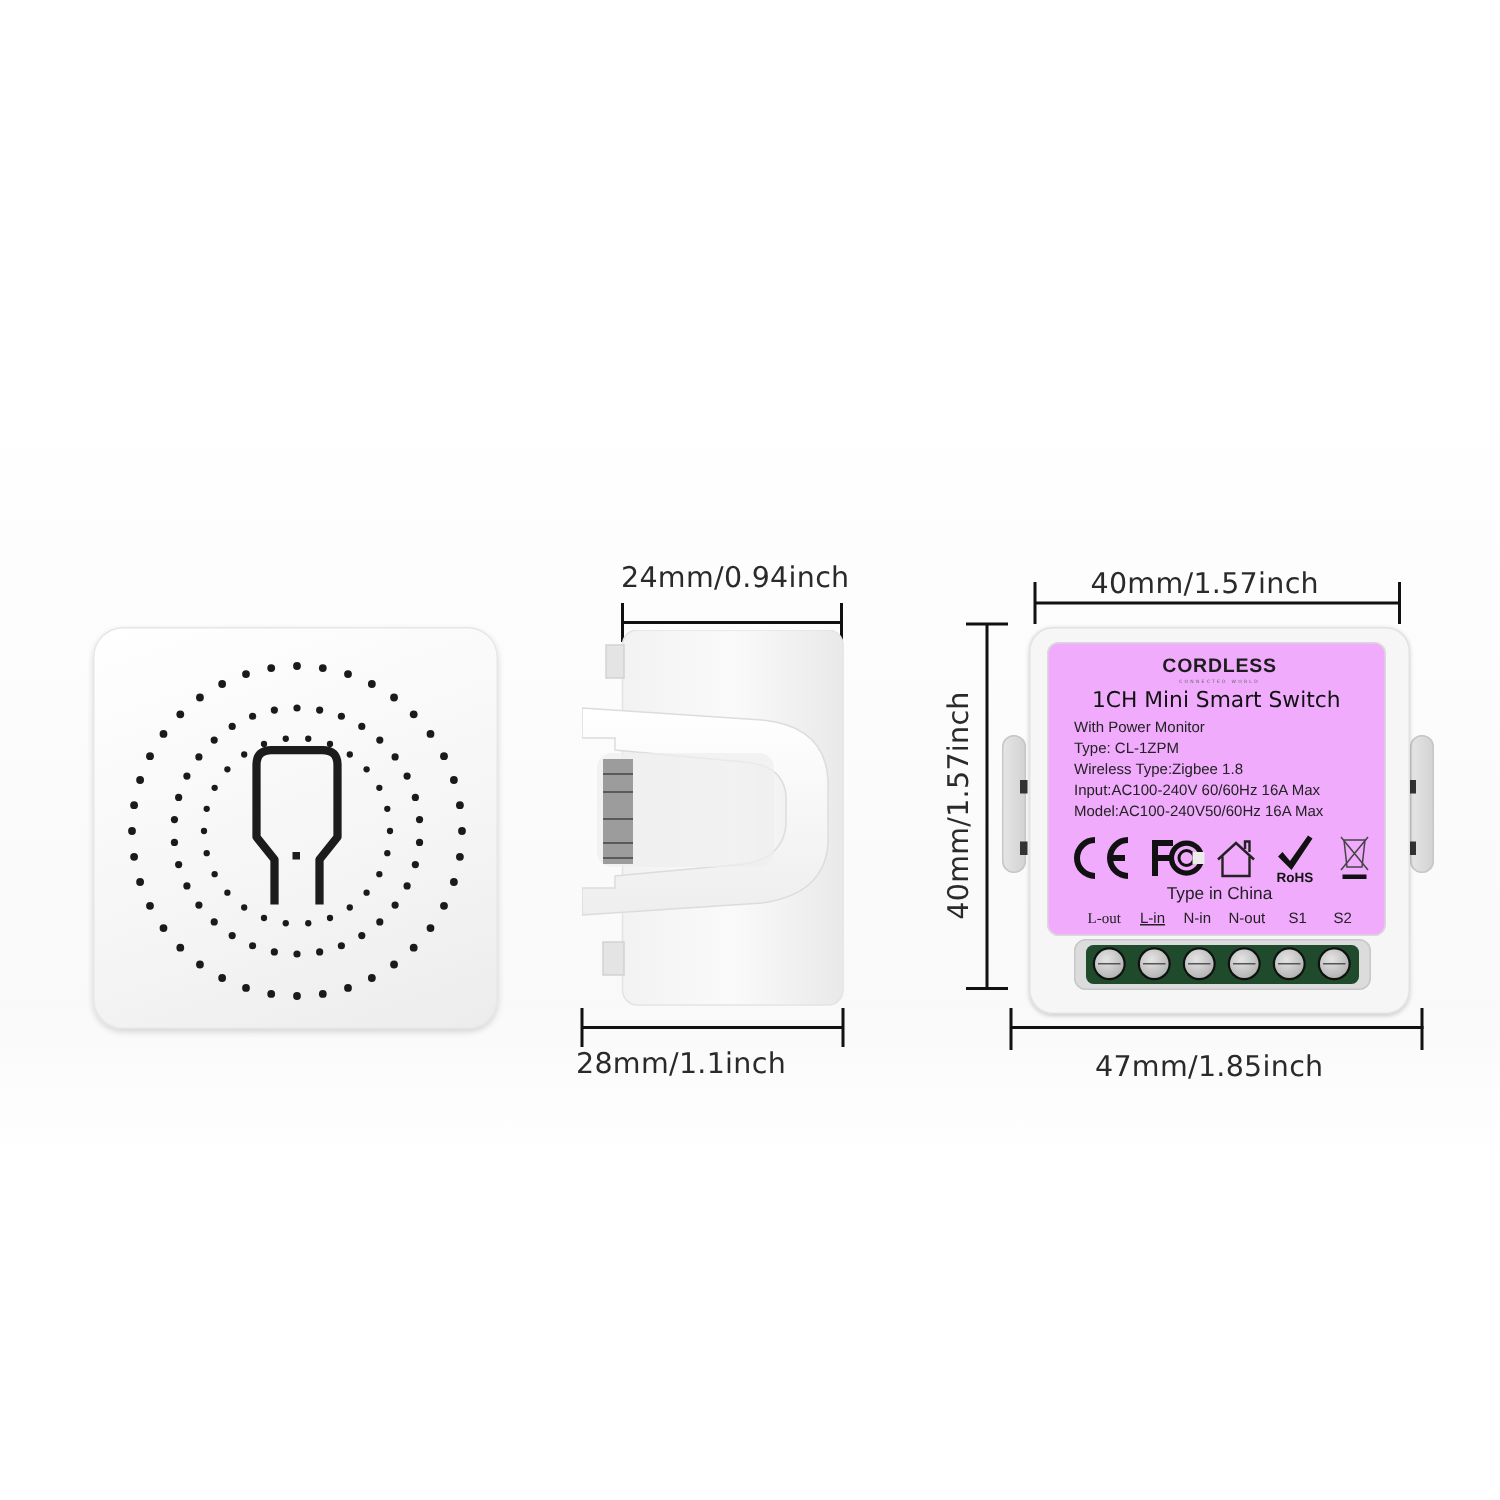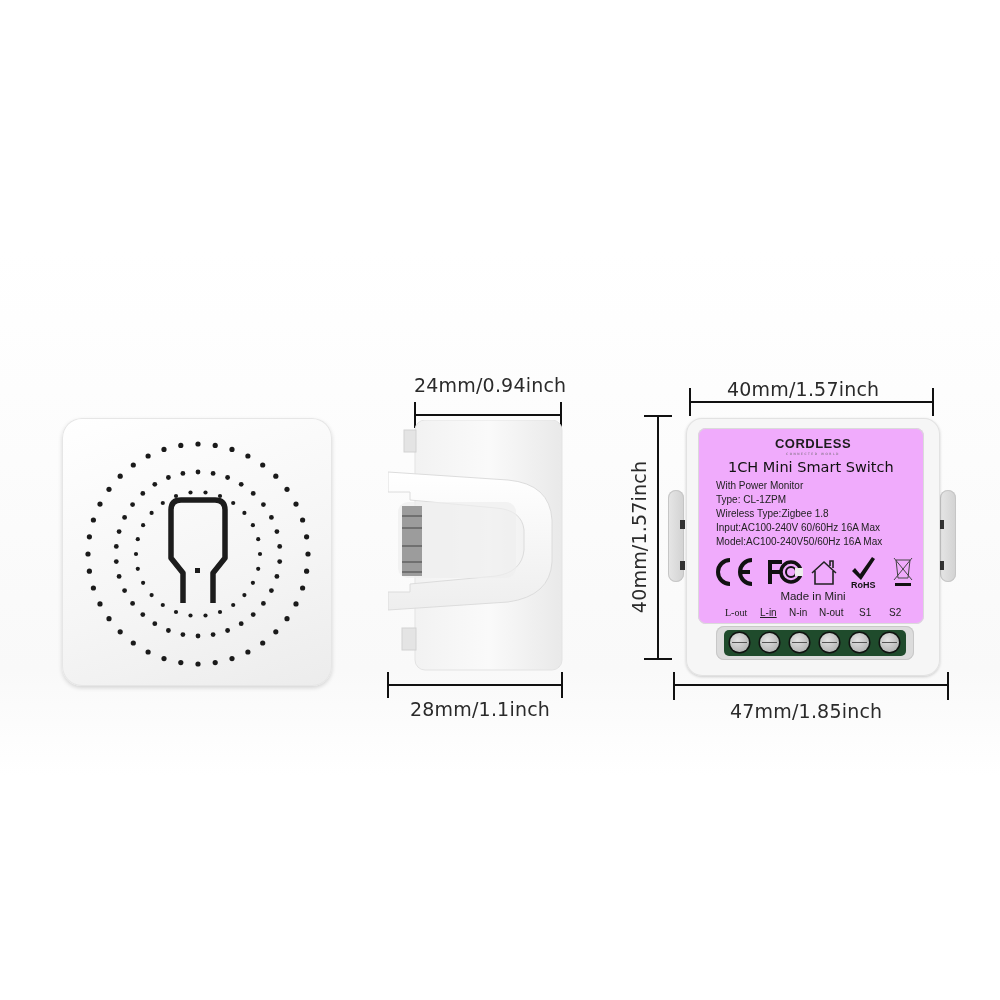--- a/index.html
+++ b/index.html
@@ -186,21 +186,21 @@
       <line x1="14" y1="126" x2="34" y2="126"></line>
       <line x1="14" y1="142" x2="34" y2="142"></line>
       <line x1="14" y1="152" x2="34" y2="152"></line>
     </g>
   </svg>
 </div>
 
 <div class="hline" style="left:388px; top:684px; width:174px;"></div>
 <div class="vline" style="left:387px; top:672px; height:26px;"></div>
 <div class="vline" style="left:561px; top:672px; height:26px;"></div>
-<div class="dim-label" style="left:410px; top:698px;">28mm/1.1inch</div>
+<div class="dim-label" style="left:384px; top:698px;">28mm/1.1inch</div>
 
 <div class="dim-label" style="left:727px; top:378px;">40mm/1.57inch</div>
 <div class="hline" style="left:690px; top:401px; width:244px;"></div>
 <div class="vline" style="left:689px; top:388px; height:28px;"></div>
 <div class="vline" style="left:932px; top:388px; height:28px;"></div>
 
 <div class="vline" style="left:657px; top:416px; height:243px;"></div>
 <div class="hline" style="left:644px; top:415px; width:28px;"></div>
 <div class="hline" style="left:644px; top:658px; width:28px;"></div>
 <div class="dim-label" style="left:539px; top:526px; transform:rotate(-90deg); transform-origin:center; width:200px; text-align:center;">40mm/1.57inch</div>
@@ -243,21 +243,21 @@
           <path d="M145 14 L150 20 L162 3 L165 5 L151 26 L142 17 Z" fill="#111"></path>
           <text x="141" y="34" font-family="Liberation Sans, sans-serif" font-weight="bold" font-size="9" fill="#111">RoHS</text>
         </g>
         <g fill="none" stroke="#444" stroke-width="1">
           <path d="M186 6 L200 6 L198 24 L188 24 Z"></path>
           <path d="M184 4 L202 26 M202 4 L184 26"></path>
           <rect x="185" y="29" width="16" height="3" fill="#111" stroke="none"></rect>
         </g>
       </svg>
 
-      <div class="made-in">Made in Mini</div>
+      <div class="made-in">Type in China</div>
       <div class="term-label" style="left:27px;font-family:Liberation Serif, serif;">L-out</div>
       <div class="term-label" style="left:62px;text-decoration:underline;">L-in</div>
       <div class="term-label" style="left:91px;">N-in</div>
       <div class="term-label" style="left:121px;">N-out</div>
       <div class="term-label" style="left:161px;">S1</div>
       <div class="term-label" style="left:191px;">S2</div>
     </div>
 
     <div class="terminal-block" style="left:30px;">
       <div class="terminal-strip">

